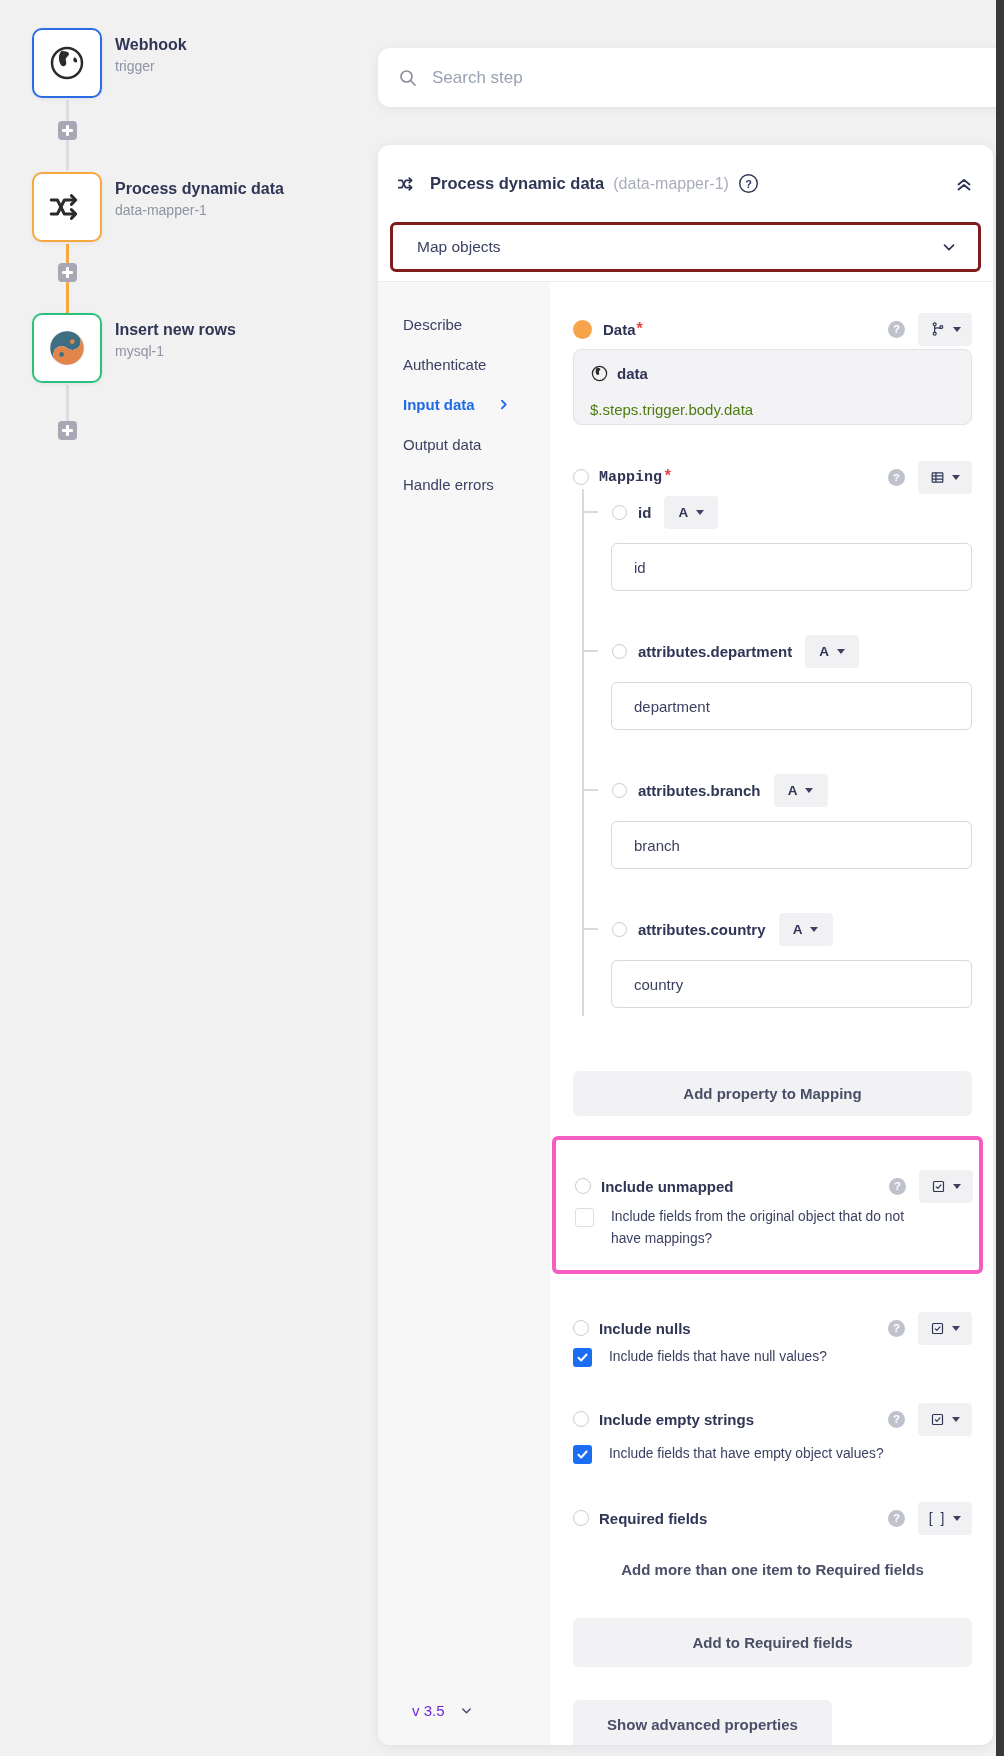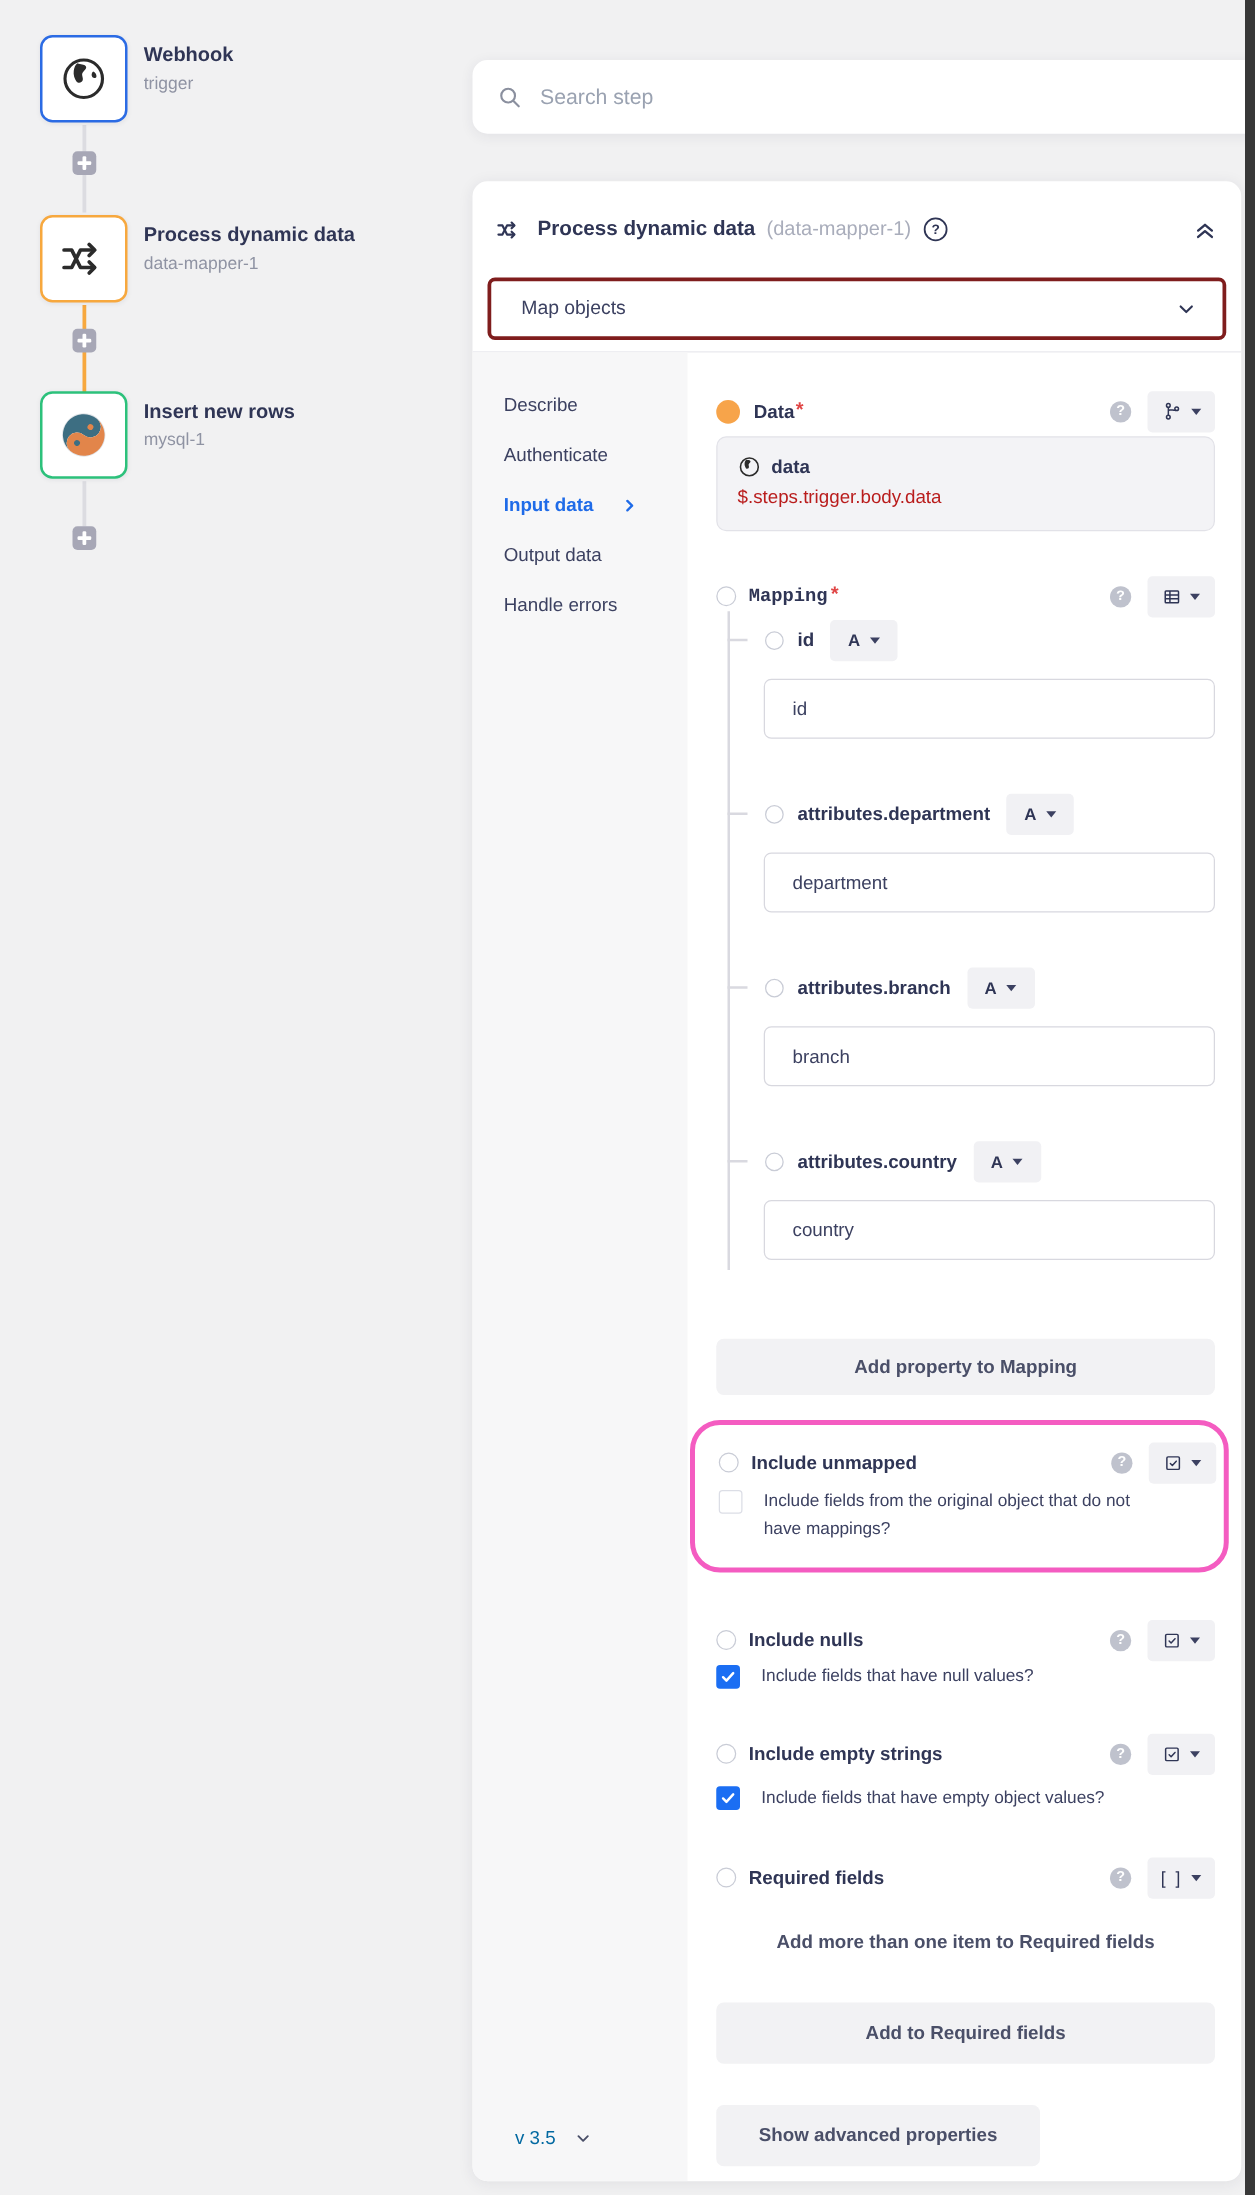--- a/index.html
+++ b/index.html
@@ -72,21 +72,21 @@
     display:flex; flex-direction:column; padding-top:22px;
   }
   .tab {
     height:40px; display:flex; align-items:center; padding-left:25px;
     font-size:15px; color:#3c4161; cursor:pointer;
   }
   .tab.active { color:#1f6be8; font-weight:bold; }
   .tab.active .tab-arrow { margin-left:22px; display:flex; }
   .version-row {
     margin-top:auto; margin-bottom:26px; padding-left:34px;
-    display:flex; align-items:center; font-size:15px; color:#0369a1; cursor:pointer;
+    display:flex; align-items:center; font-size:15px; color:#6d28d9; cursor:pointer;
   }
   .version-row .caret-svg { margin-left:14px; }
 
   .main { flex:1; padding:36px 21px 17px 23px; min-width:0; }
 
   .frow { display:flex; align-items:center; height:22px; }
   .flabel { font-size:15px; font-weight:bold; color:#2f3555; }
   .req { color:#e04545; font-weight:bold; margin-left:1px; }
   .dot { width:19px; height:19px; border-radius:50%; background:#f7a44a; margin-right:11px; flex:none; }
   .radio {
@@ -103,21 +103,21 @@
     display:flex; align-items:center; justify-content:center; gap:7px; flex:none; cursor:pointer;
   }
   .picker .ptxt { font-size:13.5px; color:#2f3555; font-weight:bold; letter-spacing:1px; }
   .tri { width:0; height:0; border-left:4.5px solid transparent; border-right:4.5px solid transparent; border-top:5.5px solid #3c4161; }
 
   .token-box {
     margin-top:9px; height:76px; background:#f3f3f6; border:1px solid #e2e2e8;
     border-radius:8px; padding:14px 16px; cursor:pointer;
   }
   .token-head { display:flex; align-items:center; gap:8px; font-size:15px; font-weight:bold; color:#2f3555; }
-  .token-path { font-size:15px; color:#b91c1c; margin-top:6px; }
+  .token-path { font-size:15px; color:#4d7c0f; margin-top:18px; }
 
   .mapping-row { margin-top:40px; height:24px; display:flex; align-items:center;font-family:Liberation Mono, monospace; }
 
   .tree { position:relative; margin-top:0; padding-top:11px; }
   .tree-line { position:absolute; left:9px; top:0; width:1.5px; height:527px; background:#d9d9e0; }
   .field { margin-bottom:48px; }
   .field:last-child { margin-bottom:0; }
   .field-label-row {
     position:relative; height:24px; display:flex; align-items:center;
     padding-left:39px; margin-bottom:19px;
@@ -133,22 +133,22 @@
     background:#fff; outline:none;
   }
   .gbtn {
     border:none; background:#f2f2f4; border-radius:6px; cursor:pointer;
     font-family:"Liberation Sans", sans-serif; font-size:15px; font-weight:bold; color:#4a4f68;
     display:block;
   }
   .btn-addmap { margin-top:63px; width:100%; height:45px; }
   .pinkbox {
     margin-top:20px; margin-left:-21px; width:calc(100% + 32px);
-    border:4px solid #f45cc1; border-radius:24px;
-    padding:20px 6px 20px 19px;
+    border:4px solid #f45cc1; border-radius:6px;
+    padding:36px 6px 20px 19px;
   }
   .chk-row { display:flex; align-items:flex-start; margin-top:12px; }
   .chk {
     width:19px; height:19px; border-radius:3px; flex:none; margin-right:17px;
   }
   .chk.off { background:#fff; border:1.5px solid #dcdee6; }
   .chk.on { background:#1b6ef3; display:flex; align-items:center; justify-content:center; }
   .chk-text { font-size:13.8px; color:#3c4161; line-height:22px; margin-top:-2px; }
   .opt-row { display:flex; align-items:center; height:20px; }
   .hint { margin-top:33px; height:20px; text-align:center; font-size:15px; font-weight:bold; color:#4a4f68; }

